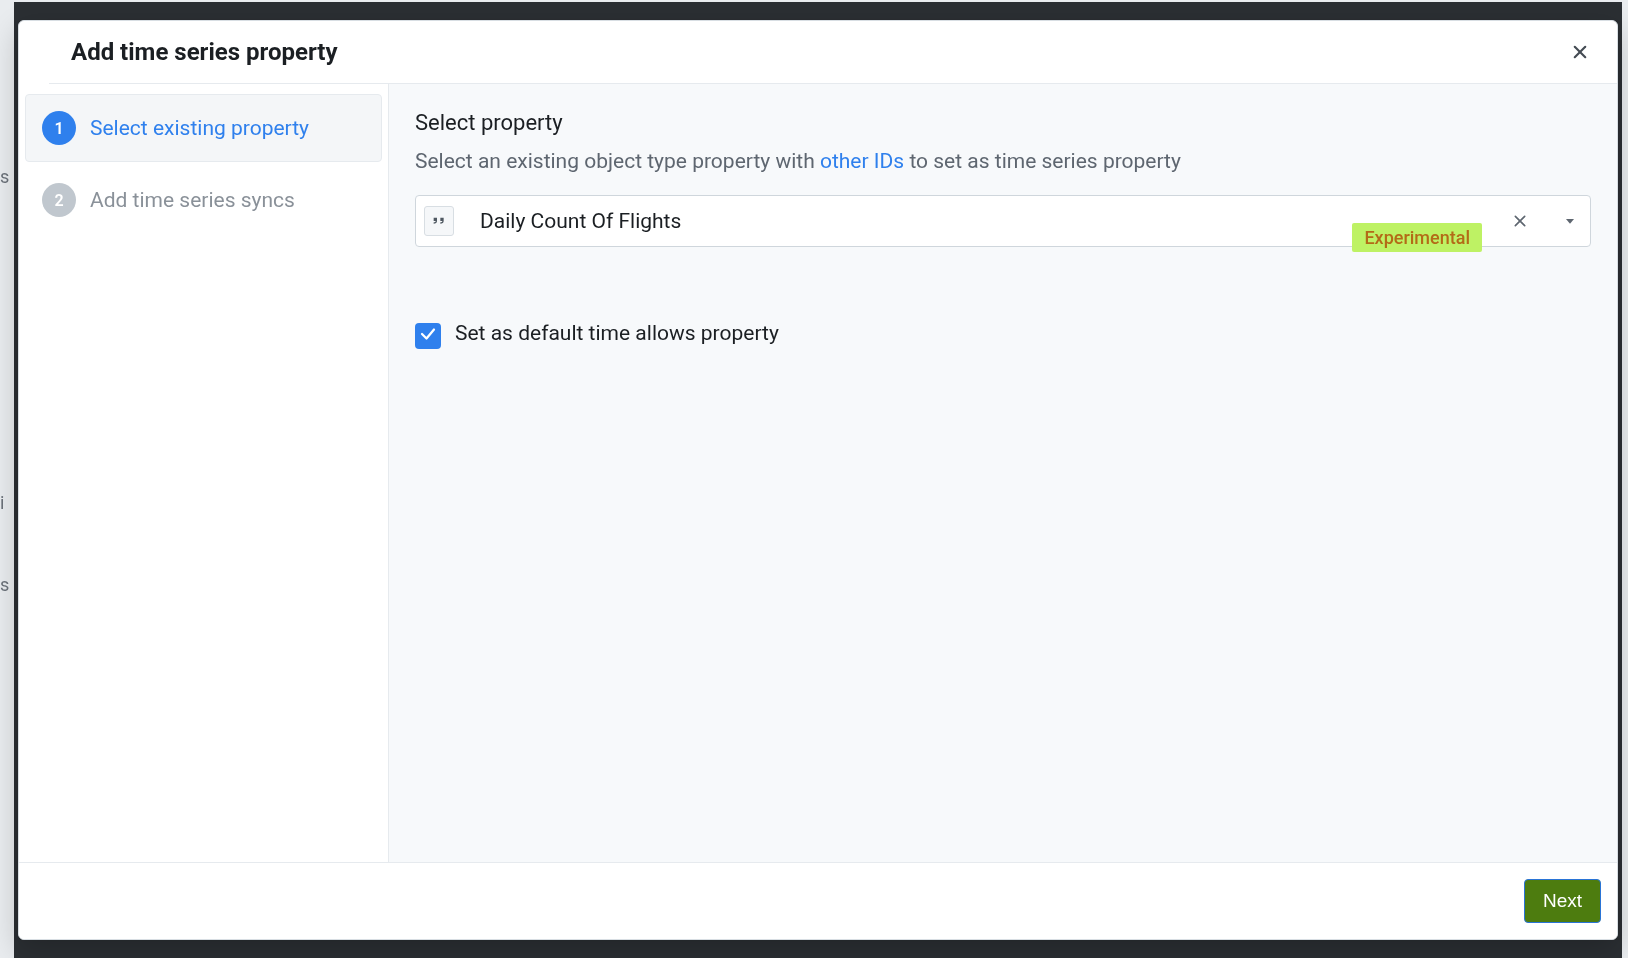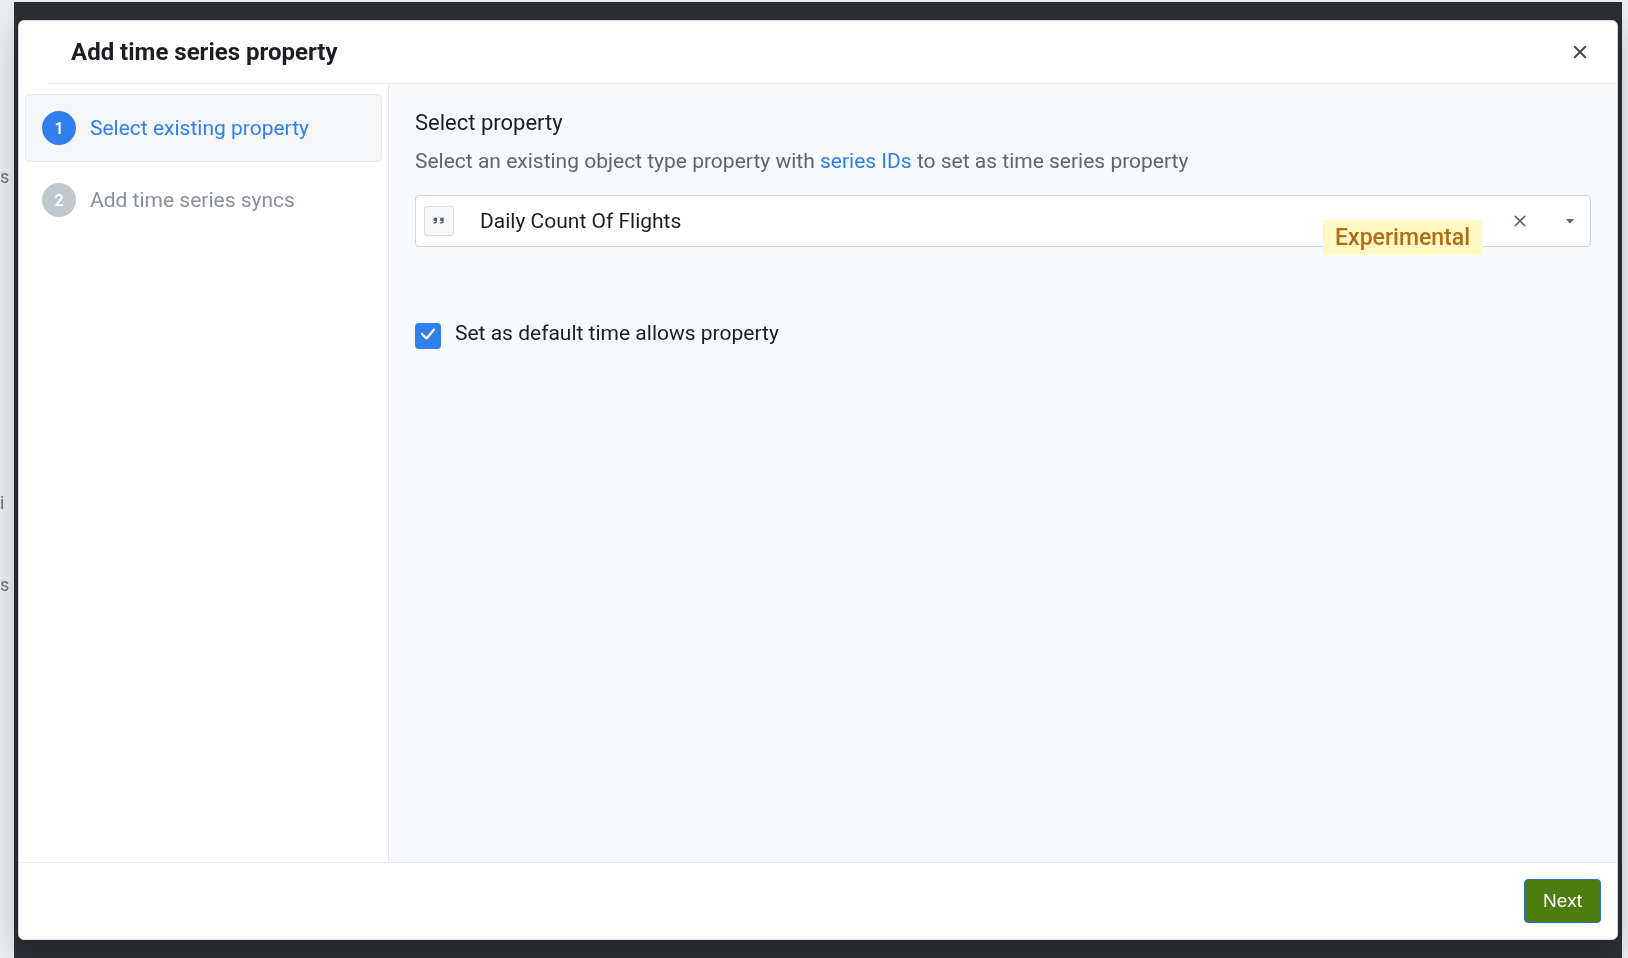--- a/index.html
+++ b/index.html
@@ -145,23 +145,23 @@
       color: #4f5861;
       flex-shrink: 0;
     }
     .select-field .icon-box svg { width: 16px; height: 16px; }
     .select-field .value {
       flex: 1 1 auto;
       font-size: 21px;
       color: #1b1f23;
     }
     .tag {
-      background: #fef9c3;
+      background: #bef264;
       color: #b36b17;
-      font-size: 23px;
+      font-size: 18px;
       font-weight: 500;
       padding: 4px 12px;
       border-radius: 2px;
       margin-top: 32px;
     }
     .mini {
       background: transparent;
       border: 0;
       color: #5e6670;
       padding: 4px;
@@ -249,21 +249,21 @@
         <span class="badge">2</span>
         <span class="label">Add time series syncs</span>
       </div>
     </div>
 
     <div class="content">
       <div class="section-title">Select property</div>
 
       <div class="section-desc">
         <span>Select an existing object type property with </span>
-        <a href="#">series IDs</a>
+        <a href="#">other IDs</a>
         <span> to set as time series property</span>
       </div>
 
       <div class="select-field">
         <span class="icon-box">
           <svg viewBox="0 0 24 24" fill="currentColor">
             <path d="M4 7h5v5c0 3-2 4-5 4v-2c1.5 0 3-0.5 3-2H4V7zm10 0h5v5c0 3-2 4-5 4v-2c1.5 0 3-0.5 3-2h-3V7z"></path>
           </svg>
         </span>
         <span class="value">Daily Count Of Flights</span>

